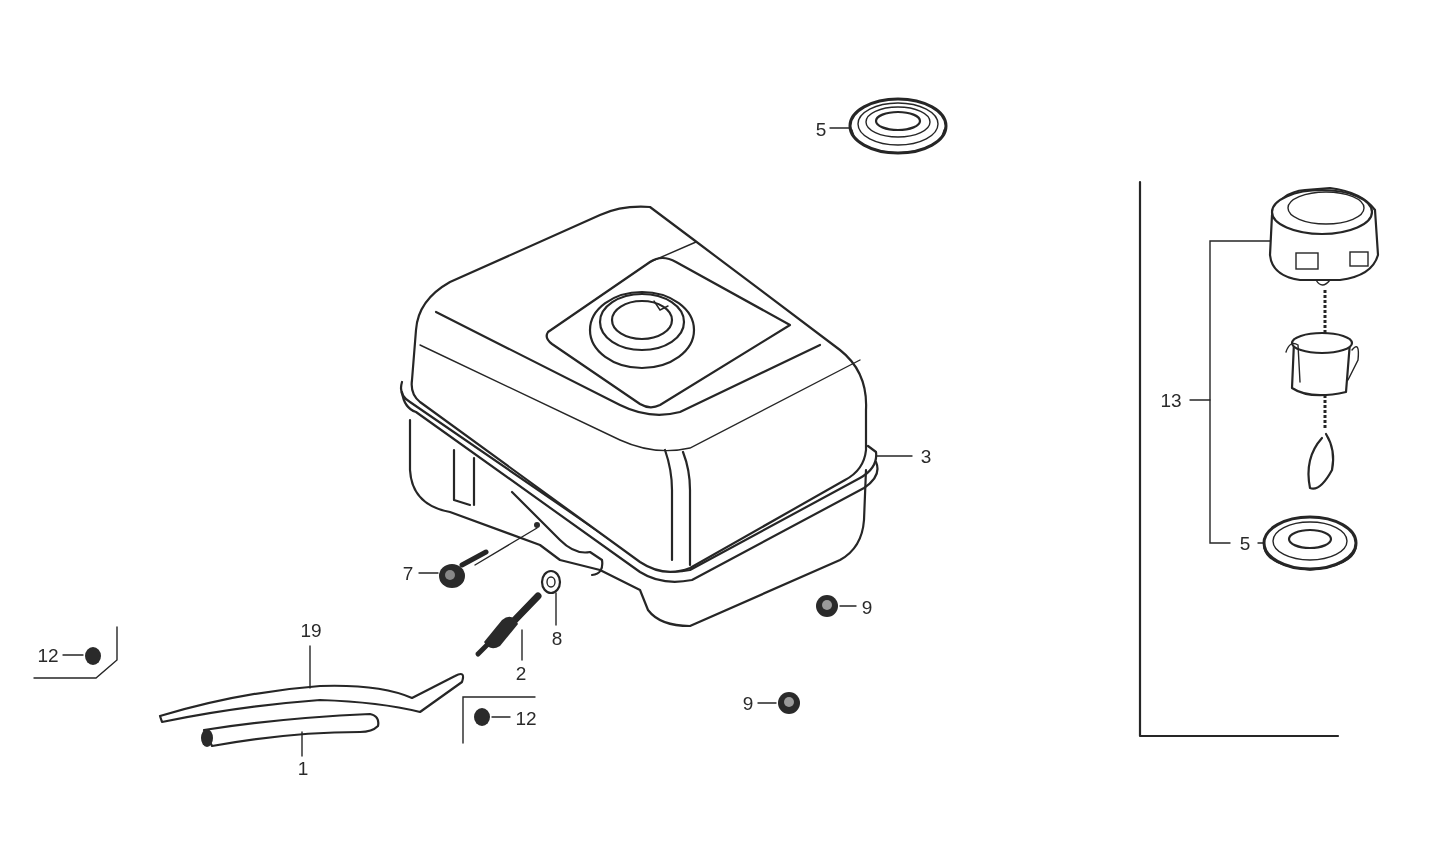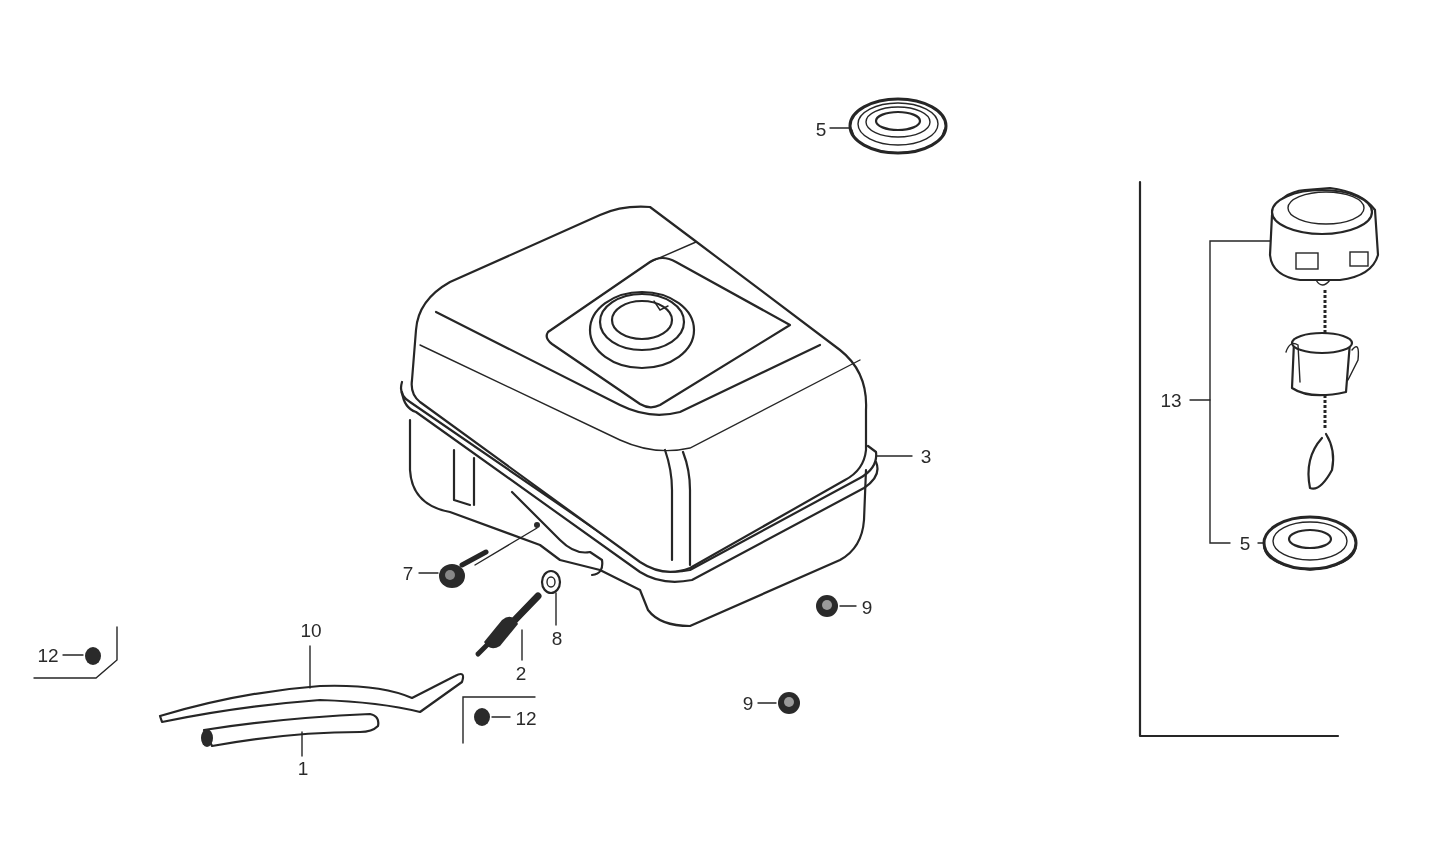--- a/index.html
+++ b/index.html
@@ -144,17 +144,17 @@
 
 <span class="lbl" style="left:303px;top:768px">1</span>
 <span class="lbl" style="left:521px;top:673px">2</span>
 <span class="lbl" style="left:926px;top:456px">3</span>
 <span class="lbl" style="left:821px;top:129px">5</span>
 <span class="lbl" style="left:1245px;top:543px">5</span>
 <span class="lbl" style="left:408px;top:573px">7</span>
 <span class="lbl" style="left:557px;top:638px">8</span>
 <span class="lbl" style="left:867px;top:607px">9</span>
 <span class="lbl" style="left:748px;top:703px">9</span>
-<span class="lbl" style="left:311px;top:630px">10</span>
+<span class="lbl" style="left:311px;top:630px">19</span>
 <span class="lbl" style="left:48px;top:655px">12</span>
 <span class="lbl" style="left:526px;top:718px">12</span>
 <span class="lbl" style="left:1171px;top:400px">13</span>
 </div>
 
 </body></html>

